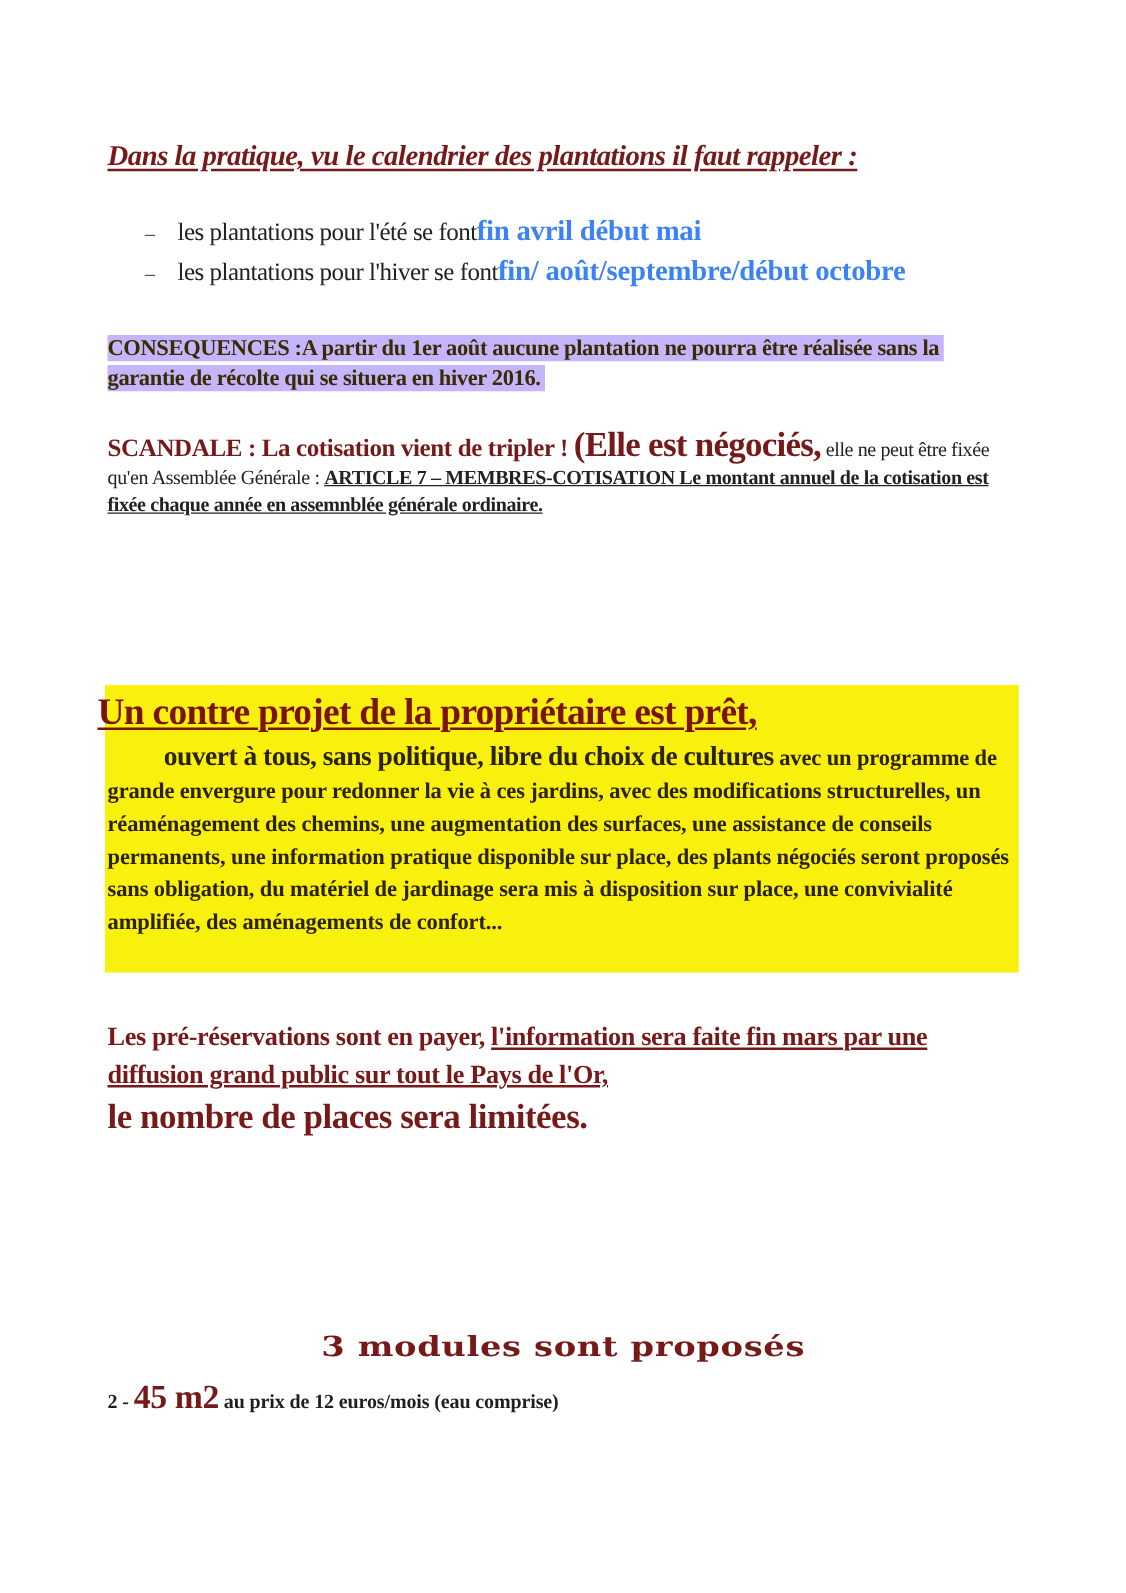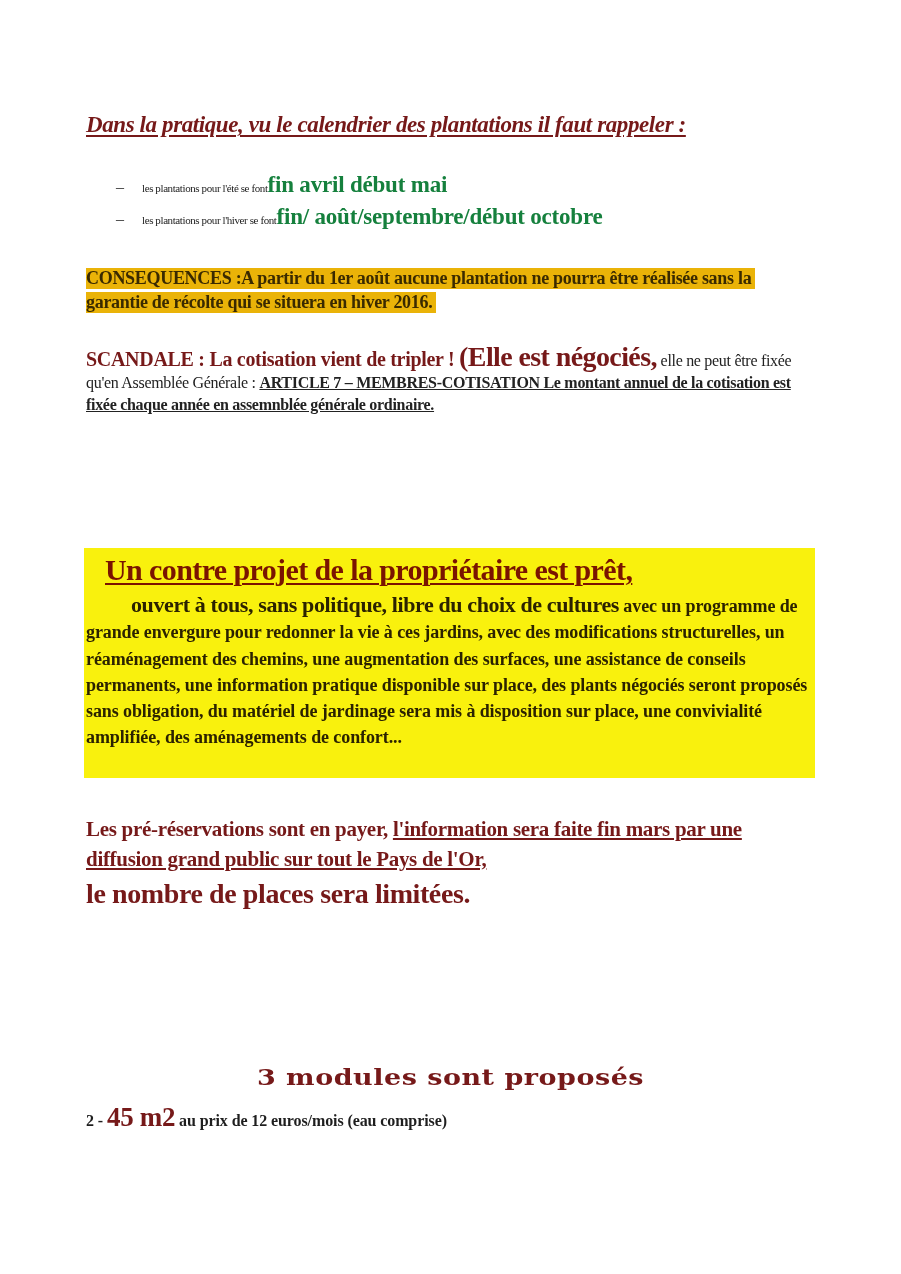--- a/index.html
+++ b/index.html
@@ -48,44 +48,44 @@
       align-items: baseline;
       height: 32px;
       white-space: nowrap;
     }
     .bullet-dash {
       width: 26px;
       font-size: 16px;
       color: #333;
     }
     .bullet-normal {
-      font-size: 11px;
+      font-size: 20px;
       color: #222;
       letter-spacing: -0.4px;
     }
     .bullet-strong {
       font-size: 23px;
       font-weight: bold;
-      color: #15803d;
+      color: #3b82f6;
       letter-spacing: -0.2px;
     }
 
     
     .consequences {
       position: absolute;
       left: 86px; top: 266px;
       width: 700px;
       font-size: 18px;
       line-height: 24px;
       font-weight: bold;
       color: #3a2a00;
       letter-spacing: -0.3px;
     }
     .hl {
-      background: #eab308;
+      background: #c4b5fd;
       box-decoration-break: clone;
       -webkit-box-decoration-break: clone;
       padding: 0 4px 1px 0;
       text-align: right;
     }
 
     
     .scandale {
       position: absolute;
       left: 86px; top: 346px;
@@ -127,21 +127,21 @@
     
     .project-box {
       position: absolute;
       left: 84px; top: 548px;
       width: 731px;
       height: 230px;
       background: #f9f10d;
     }
     .project-title {
       position: absolute;
-      left: 105px; top: 552px;
+      left: 78px; top: 552px;
       font-size: 30px;
       line-height: 36px;
       font-weight: bold;
       color: #7a1400;
       text-decoration: underline;
       text-decoration-thickness: 2px;
       text-underline-offset: 3px;
       letter-spacing: -0.6px;
       white-space: nowrap;
     }

